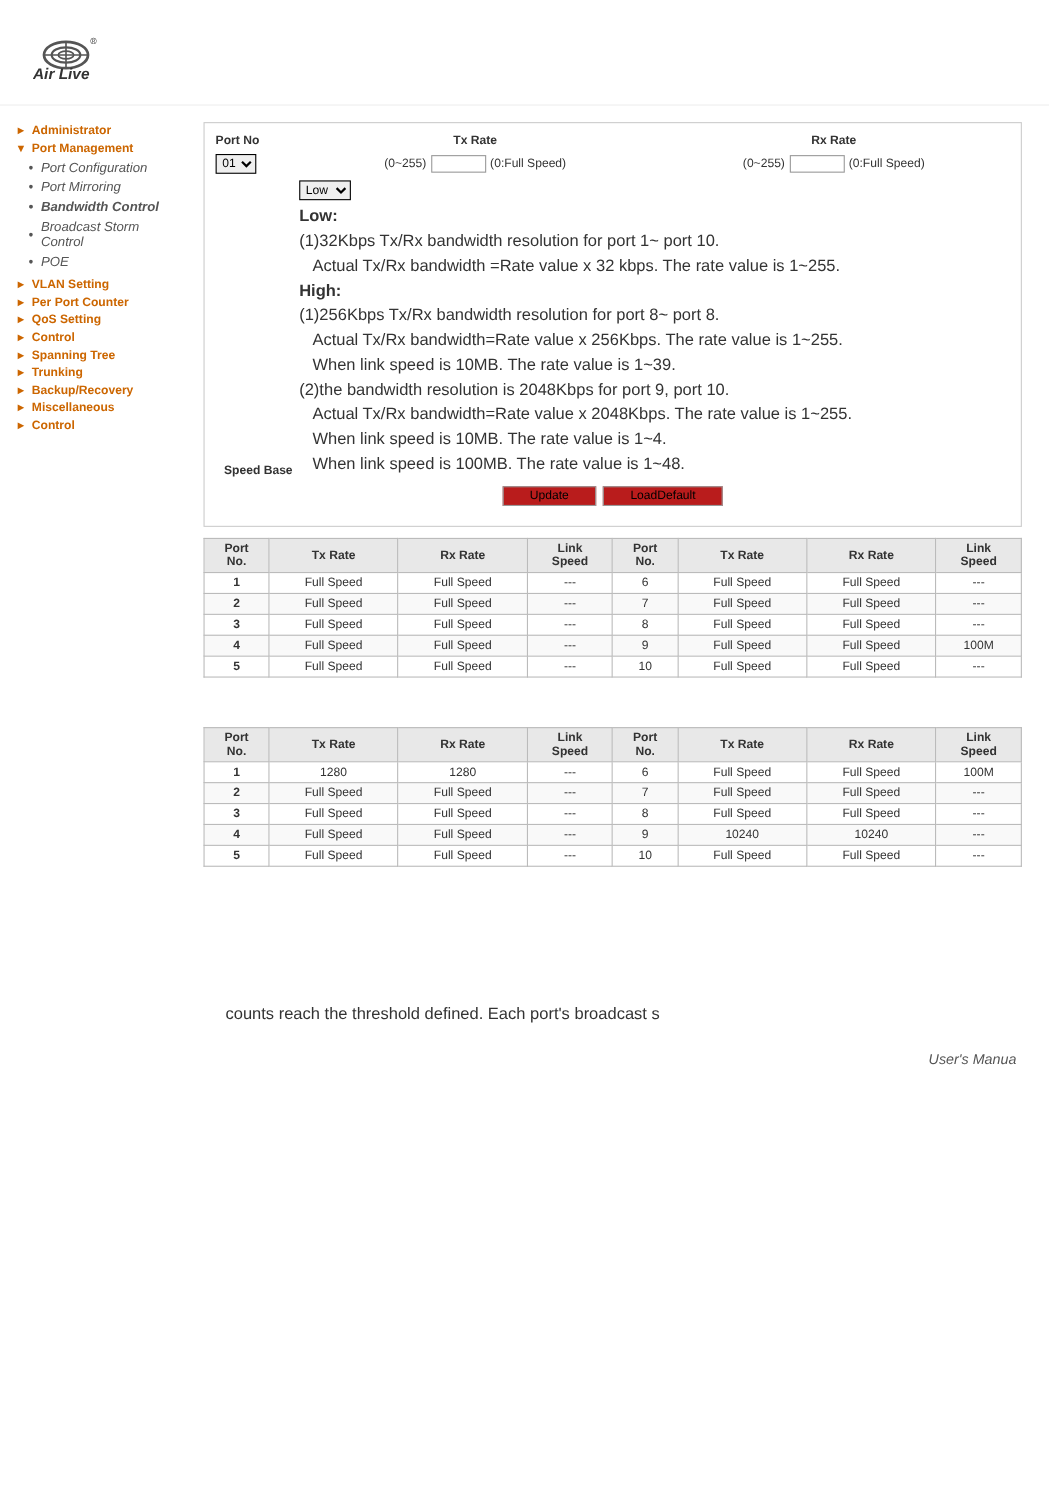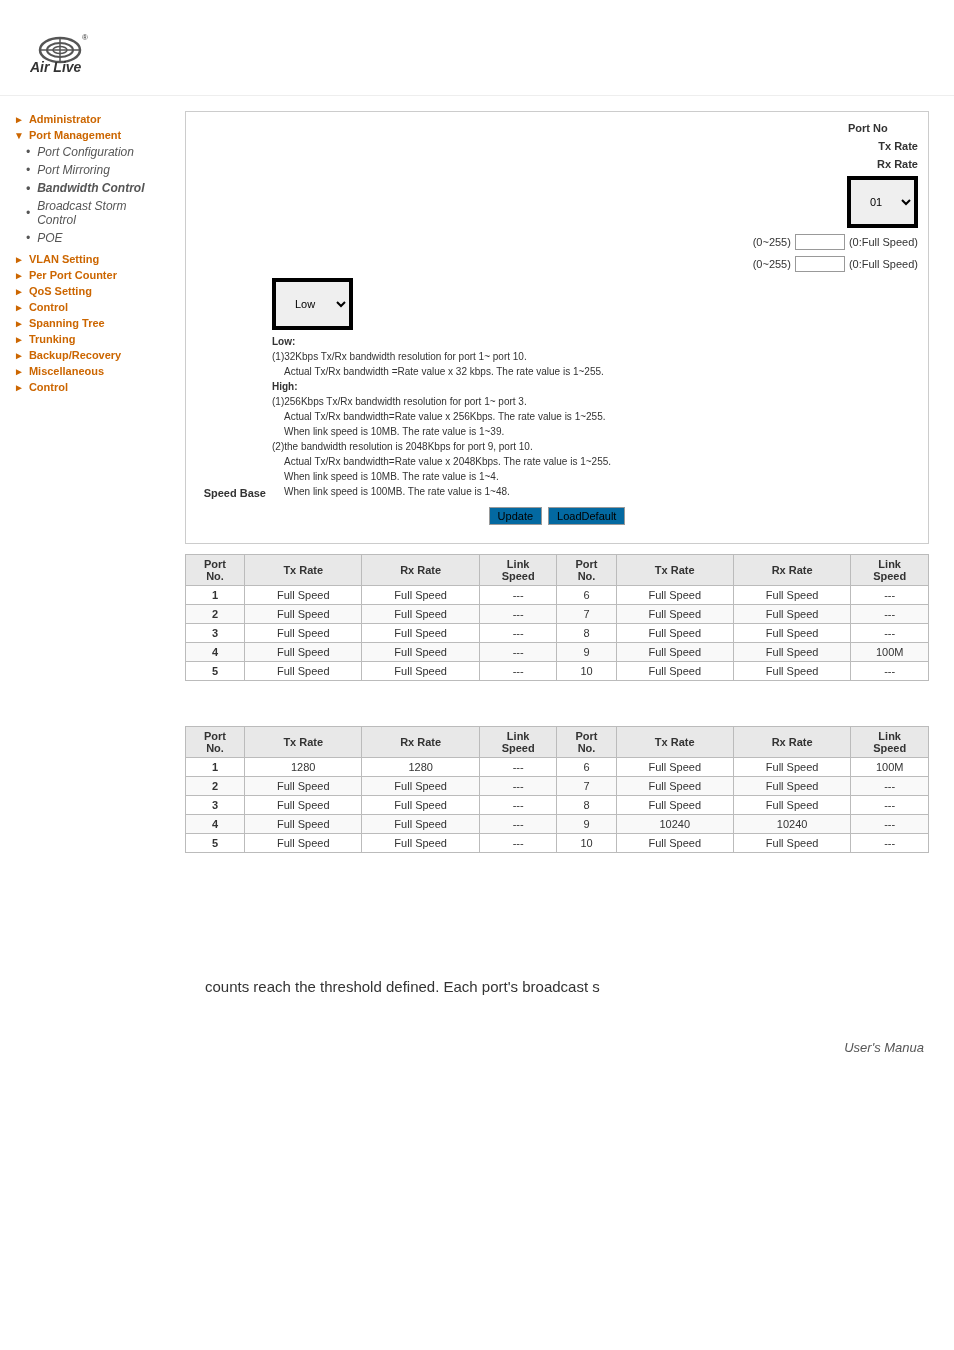--- a/index.html
+++ b/index.html
@@ -20,49 +20,49 @@
     .sidebar-item.sub { padding-left: 16px; font-size: 12px; color: #555; font-style: italic; }
     .sidebar-item.sub::before { content: "•"; margin-right: 4px; color: #555; }
     .sidebar-item.section-header { color: #cc6600; font-weight: bold; }
     .arrow { color: #cc6600; font-size: 10px; margin-right: 2px; }
 
     
     .content { flex: 1; padding: 5px 15px; }
 
     
     .form-container { border: 1px solid #ccc; padding: 10px; margin-bottom: 10px; }
-    .form-row { display: flex; align-items: flex-end; margin-bottom: 6px; gap: 6px; flex-direction: column; }
-    .form-select { font-size: 11px; padding: 15px; border: 4px solid #000000; }
+    .form-row { display: flex; align-items: center; margin-bottom: 6px; gap: 6px; }
+    .form-select { font-size: 11px; padding: 1px; border: 1px solid #000000; }
     .form-input { width: 50px; font-size: 11px; padding: 1px 2px; border: 1px solid #999; }
 
     .speed-base-row { display: flex; align-items: flex-end; gap: 6px; margin-bottom: 6px; }
     .speed-base-label { font-weight: bold; min-width: 70px; text-align: right; padding-top: 2px; }
     .speed-base-content { flex: 1; }
-    .speed-desc { font-size: 10px; color: #333; line-height: 1.5; }
+    .speed-desc { font-size: 15px; color: #333; line-height: 1.5; }
     .speed-desc .desc-title { font-weight: bold; }
 
     .button-row { display: flex; justify-content: center; gap: 6px; margin-top: 8px; margin-bottom: 8px; }
-    .btn { font-size: 11px; padding: 2px 8px; border: 1px solid #999; background: #0369a1; cursor: pointer; }
+    .btn { font-size: 11px; padding: 2px 24px; border: 1px solid #999; background: #b91c1c; cursor: pointer; }
 
     .note-text { font-size: 10.5px; color: #555; font-style: italic; margin-bottom: 10px; }
 
     
     .table-container { margin-bottom: 15px; }
     table { border-collapse: collapse; width: 100%; font-size: 11px; border-radius: 20px; }
     table th { background: #e8e8e8; border: 1px solid #bbb; padding: 3px 6px; text-align: center; font-weight: bold; }
     table td { border: 1px solid #bbb; padding: 3px 8px; text-align: center; }
     table tr:nth-child(even) td { background: #f9f9f9; }
     table tr:nth-child(odd) td { background: #fff; }
     table tr td:first-child { font-weight: bold; }
 
     .section-gap { height: 30px; }
 
     
     .footer-text { font-size: 15px; color: #333; margin: 30px 20px 10px 20px; }
-    .user-manual { font-style: italic; text-align: right; padding-right: 30px; margin-top: 20px; font-size: 13px; color: #555; }
+    .user-manual { font-style: italic; text-align: right; padding-right: 30px; font-size: 13px; color: #555; }
 
     
     .logo-svg { width: 70px; height: 55px; }
   </style>
 </head>
 <body>
 
 <div class="header">
   <div class="logo-container">
     <svg class="logo-svg" viewBox="0 0 70 55" xmlns="http://www.w3.org/2000/svg">
@@ -179,21 +179,21 @@
         <div class="speed-base-content">
           <select class="form-select" style="margin-bottom:4px;">
             <option>Low</option>
             <option>High</option>
           </select>
           <div class="speed-desc">
             <span class="desc-title">Low:</span><br>
             <span>(1)32Kbps Tx/Rx bandwidth resolution for port 1~ port 10.</span><br>
             <span style="padding-left:12px;">Actual Tx/Rx bandwidth =Rate value x 32 kbps. The rate value is 1~255.</span><br>
             <span class="desc-title">High:</span><br>
-            <span>(1)256Kbps Tx/Rx bandwidth resolution for port 1~ port 3.</span><br>
+            <span>(1)256Kbps Tx/Rx bandwidth resolution for port 8~ port 8.</span><br>
             <span style="padding-left:12px;">Actual Tx/Rx bandwidth=Rate value x 256Kbps. The rate value is 1~255.</span><br>
             <span style="padding-left:12px;">When link speed is 10MB. The rate value is 1~39.</span><br>
             <span>(2)the bandwidth resolution is 2048Kbps for port 9, port 10.</span><br>
             <span style="padding-left:12px;">Actual Tx/Rx bandwidth=Rate value x 2048Kbps. The rate value is 1~255.</span><br>
             <span style="padding-left:12px;">When link speed is 10MB. The rate value is 1~4.</span><br>
             <span style="padding-left:12px;">When link speed is 100MB. The rate value is 1~48.</span>
           </div>
         </div>
       </div>
 

